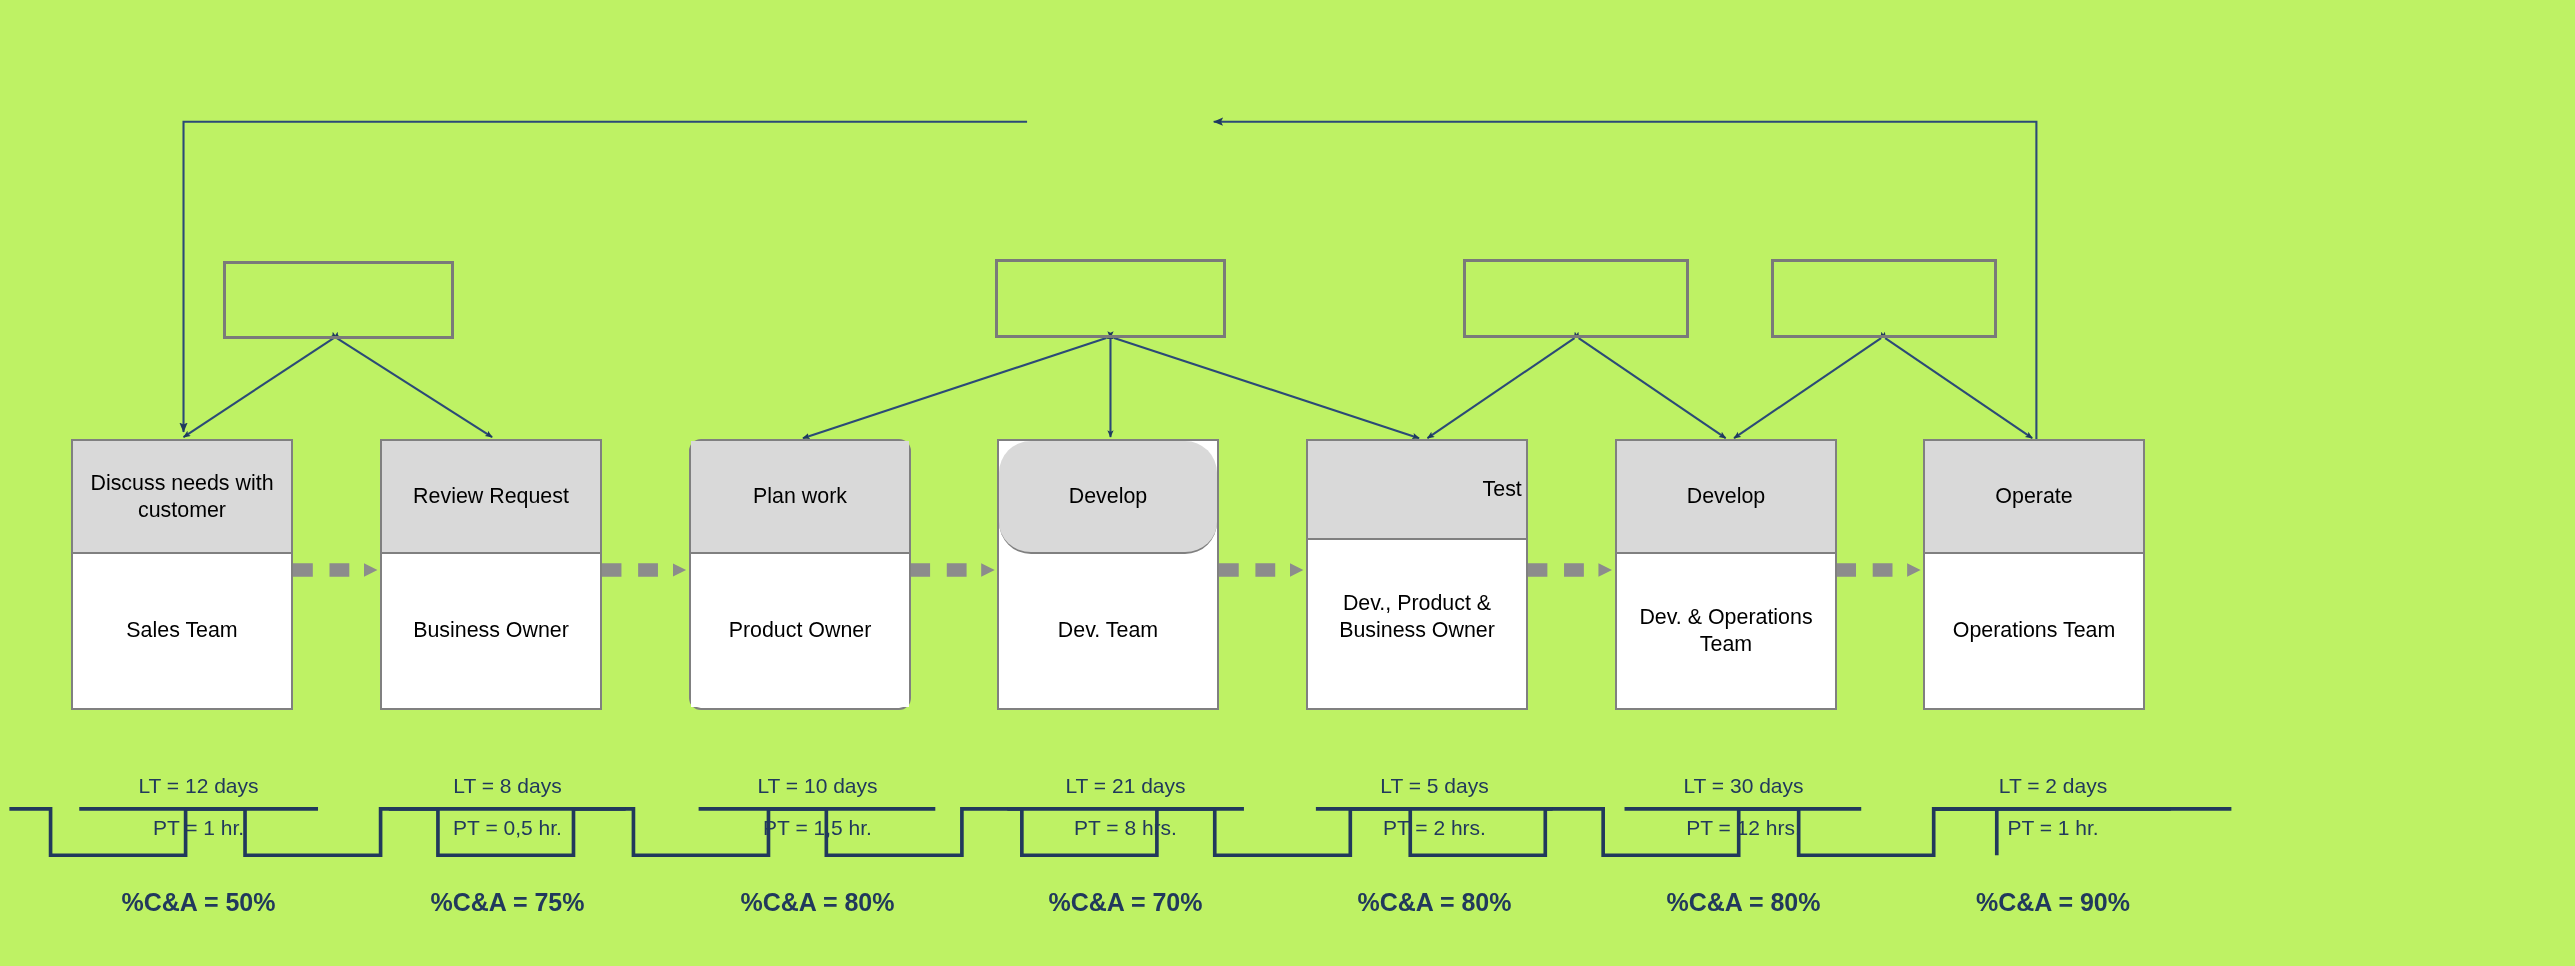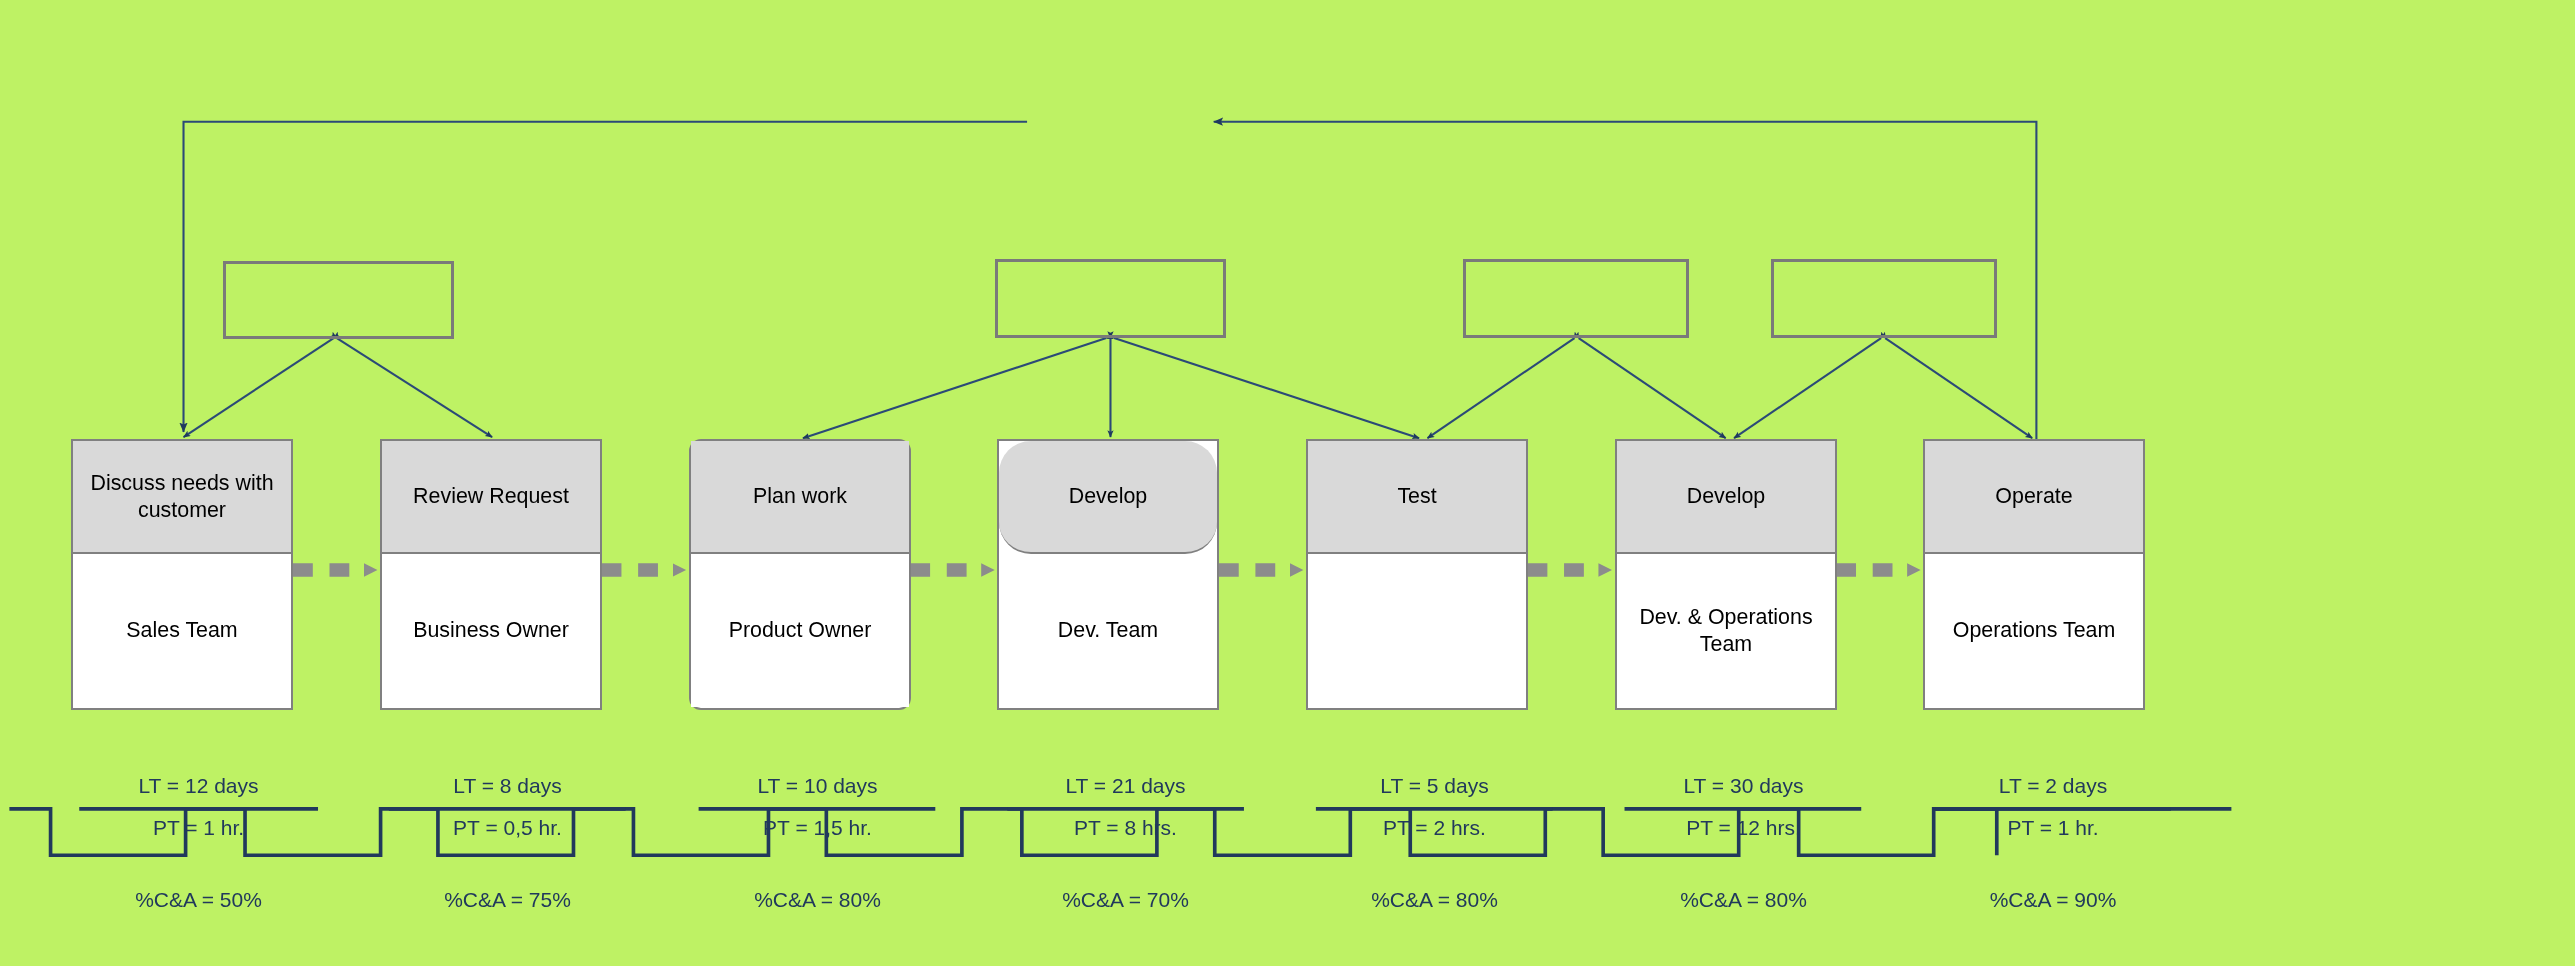--- a/index.html
+++ b/index.html
@@ -15,21 +15,21 @@
               display:flex;align-items:center;justify-content:center;text-align:center;}
   .pbox .ptop span,.pbox .pbot span{display:block;color:#000;font-size:21.4px;line-height:1.24;padding:0 4.2px;}
 
   
   .ebox{position:absolute;box-sizing:border-box;border:3.1px solid #7a7a7a;background:transparent;}
 
   
   .mlabel{position:absolute;color:#21395c;font-size:21px;white-space:nowrap;text-align:center;}
   .mlt{}
   .mpt{}
-  .mca{font-size:21px;}
+  .mca{font-size:25px;font-weight:bold;}
 </style>
 </head>
 <body>
 
 <div id="stage">
 
   <svg id="wires" viewBox="0 0 4941 1854">
     <defs>
       <marker id="ah-blue" markerWidth="16" markerHeight="16" refX="13" refY="6" orient="auto" markerUnits="userSpaceOnUse">
         <path d="M0,0 L14,6 L0,12 L3,6 Z" fill="#1f3a5f"></path>
@@ -140,22 +140,25 @@
   <div class="pbox" style="left:997px;top:439px;width:222px;height:271px;">
     <div class="ptop" style="height:113px;border-radius:32px;">
       <span>Develop</span>
     </div>
     <div class="pbot" style="height:153px;">
       <span>Dev. Team</span>
     </div>
   </div>
 
   <div class="pbox" style="left:1306px;top:439px;width:222px;height:271px;">
-    <div class="ptop" style="height:113px;">
+    <div class="ptop" style="height:99px;justify-content:flex-end;">
       <span>Test</span>
+    </div>
+    <div class="pbot" style="height:153px;">
+      <span>Dev., Product &amp; Business Owner</span>
     </div>
   </div>
 
   <div class="pbox" style="left:1615px;top:439px;width:222px;height:271px;">
     <div class="ptop" style="height:113px;">
       <span>Develop</span>
     </div>
     <div class="pbot" style="height:153px;border-radius:21px;">
       <span>Dev. &amp; Operations Team</span>
     </div>

